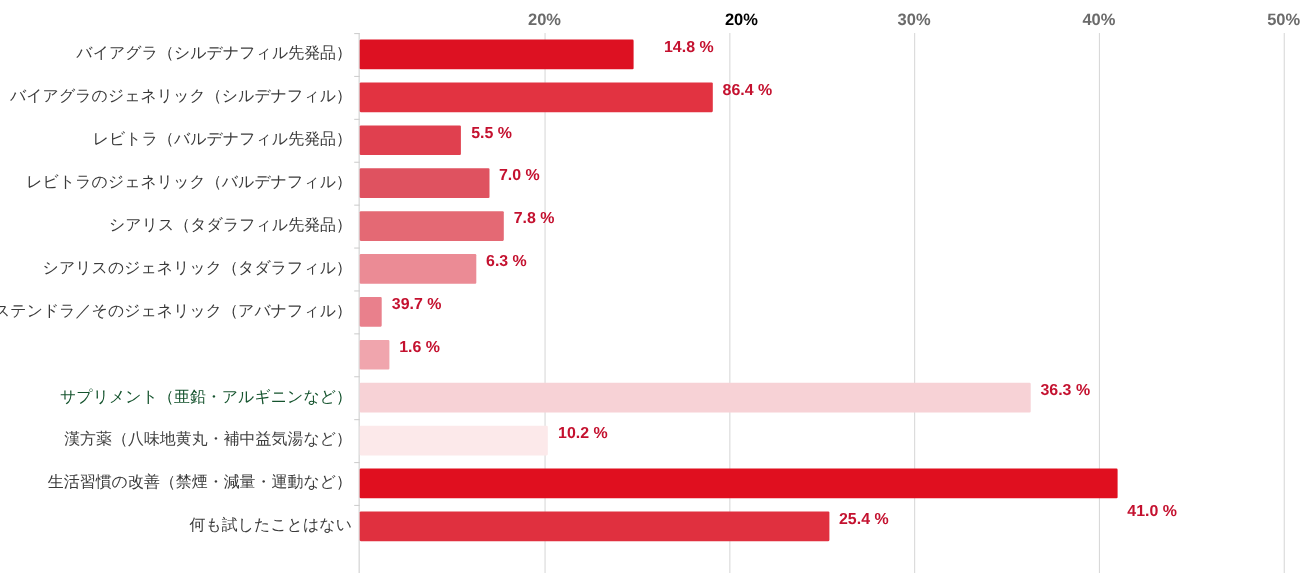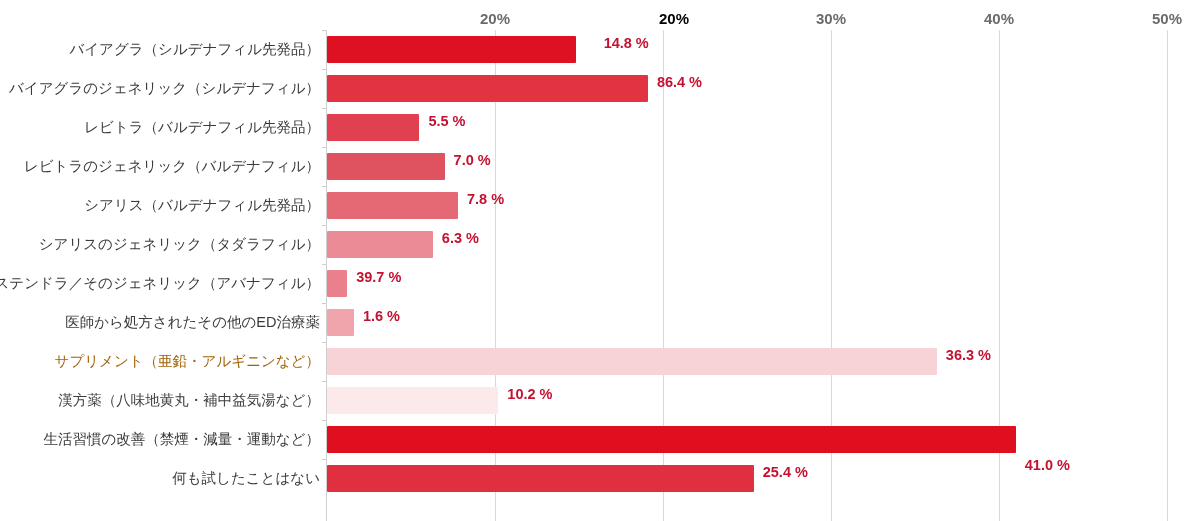--- a/index.html
+++ b/index.html
@@ -147,21 +147,21 @@
       </div>
       <div class="row">
         <div class="cat-label" style="color: rgb(58, 58, 58);">レビトラのジェネリック（バルデナフィル）</div>
         <div class="tickmark"></div>
         <div class="bar-wrap" style="width: 117.6px;">
           <div class="bar" style="width: 117.6px; background: rgb(223, 82, 96);"></div>
         </div>
         <div class="bar-value" style="left: 444.6px; color: rgb(196, 17, 47);">7.0 %</div>
       </div>
       <div class="row">
-        <div class="cat-label" style="color: rgb(58, 58, 58);">シアリス（バルデナフィル先発品）</div>
+        <div class="cat-label" style="color: rgb(58, 58, 58);">シアリス（タダラフィル先発品）</div>
         <div class="tickmark"></div>
         <div class="bar-wrap" style="width: 131.04px;">
           <div class="bar" style="width: 131.04px; background: rgb(228, 105, 116);"></div>
         </div>
         <div class="bar-value" style="left: 458.04px; color: rgb(196, 17, 47);">7.8 %</div>
       </div>
       <div class="row">
         <div class="cat-label" style="color: rgb(58, 58, 58);">シアリスのジェネリック（タダラフィル）</div>
         <div class="tickmark"></div>
         <div class="bar-wrap" style="width: 105.84px;">
@@ -171,29 +171,28 @@
       </div>
       <div class="row">
         <div class="cat-label" style="color: rgb(58, 58, 58);">ステンドラ／そのジェネリック（アバナフィル）</div>
         <div class="tickmark"></div>
         <div class="bar-wrap" style="width: 20.16px;">
           <div class="bar" style="width: 20.16px; background: rgb(233, 128, 140);"></div>
         </div>
         <div class="bar-value" style="left: 347.16px; color: rgb(196, 17, 47);">39.7 %</div>
       </div>
       <div class="row">
-        <div class="cat-label" style="color: rgb(58, 58, 58);">医師から処方されたその他のED治療薬</div>
         <div class="tickmark"></div>
         <div class="bar-wrap" style="width: 26.88px;">
           <div class="bar" style="width: 26.88px; background: rgb(240, 165, 173);"></div>
         </div>
         <div class="bar-value" style="left: 353.88px; color: rgb(196, 17, 47);">1.6 %</div>
       </div>
       <div class="row">
-        <div class="cat-label" style="color: #a16207; margin-left: 33px;">サプリメント（亜鉛・アルギニンなど）</div>
+        <div class="cat-label" style="color: #14532d; margin-left: 33px;">サプリメント（亜鉛・アルギニンなど）</div>
         <div class="tickmark"></div>
         <div class="bar-wrap" style="width: 609.84px;">
           <div class="bar" style="width: 609.84px; background: rgb(247, 210, 214);"></div>
         </div>
         <div class="bar-value" style="left: 936.84px; color: rgb(196, 17, 47);">36.3 %</div>
       </div>
       <div class="row">
         <div class="cat-label" style="color: #404040;">漢方薬（八味地黄丸・補中益気湯など）</div>
         <div class="tickmark"></div>
         <div class="bar-wrap" style="width: 171.36px;">

